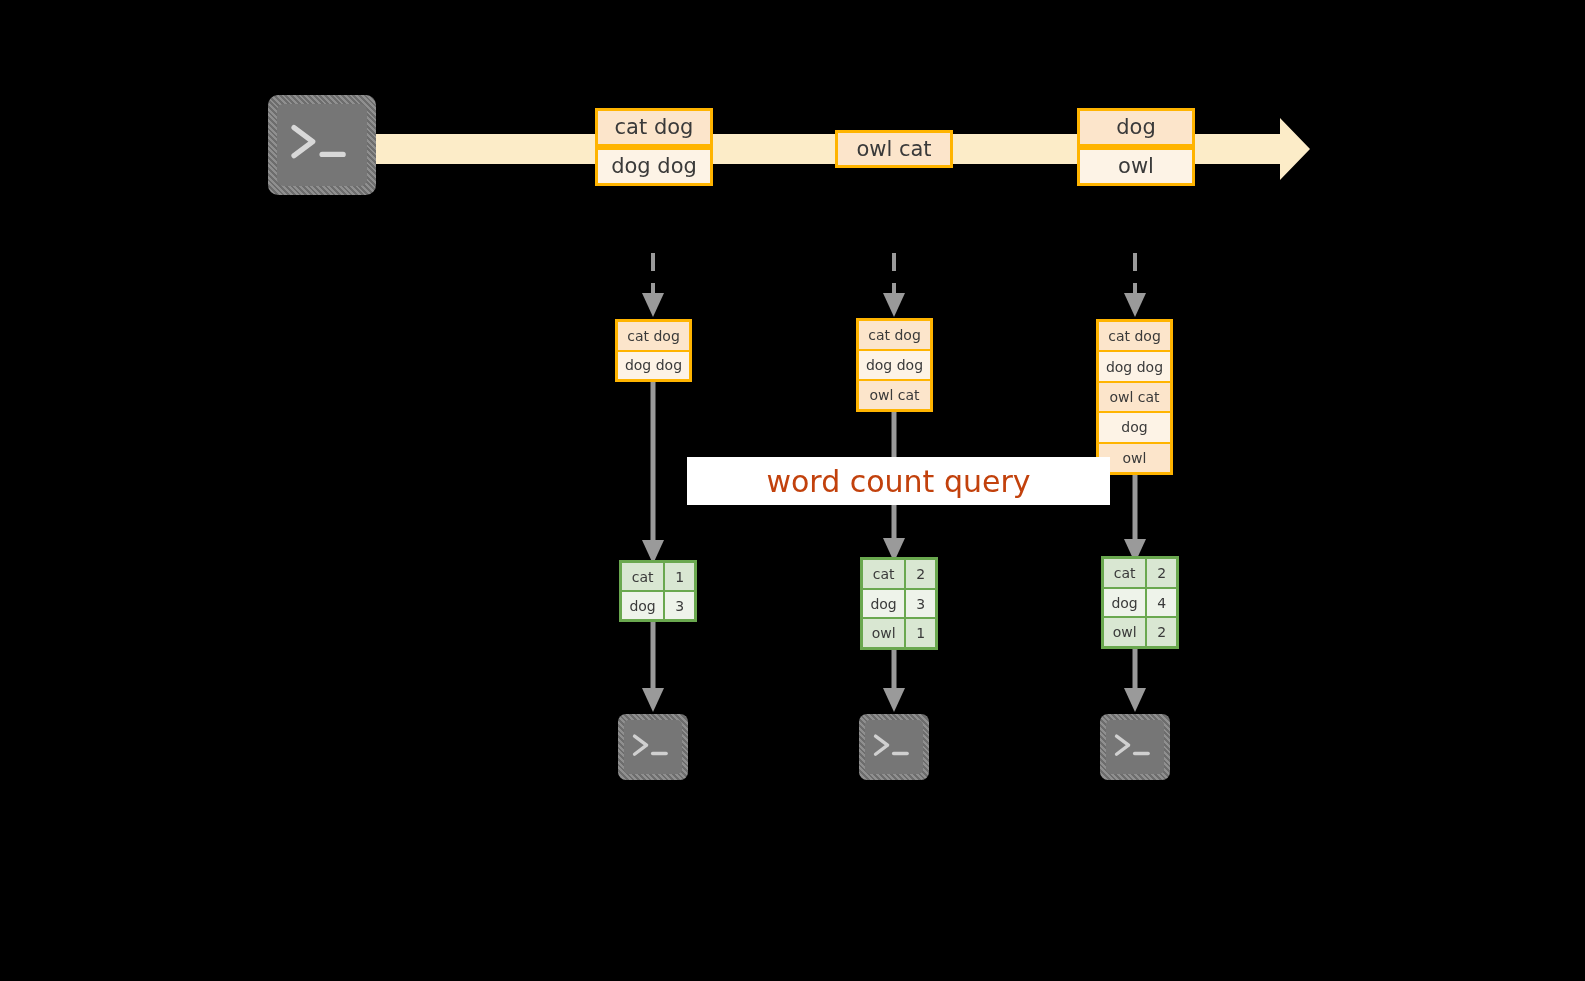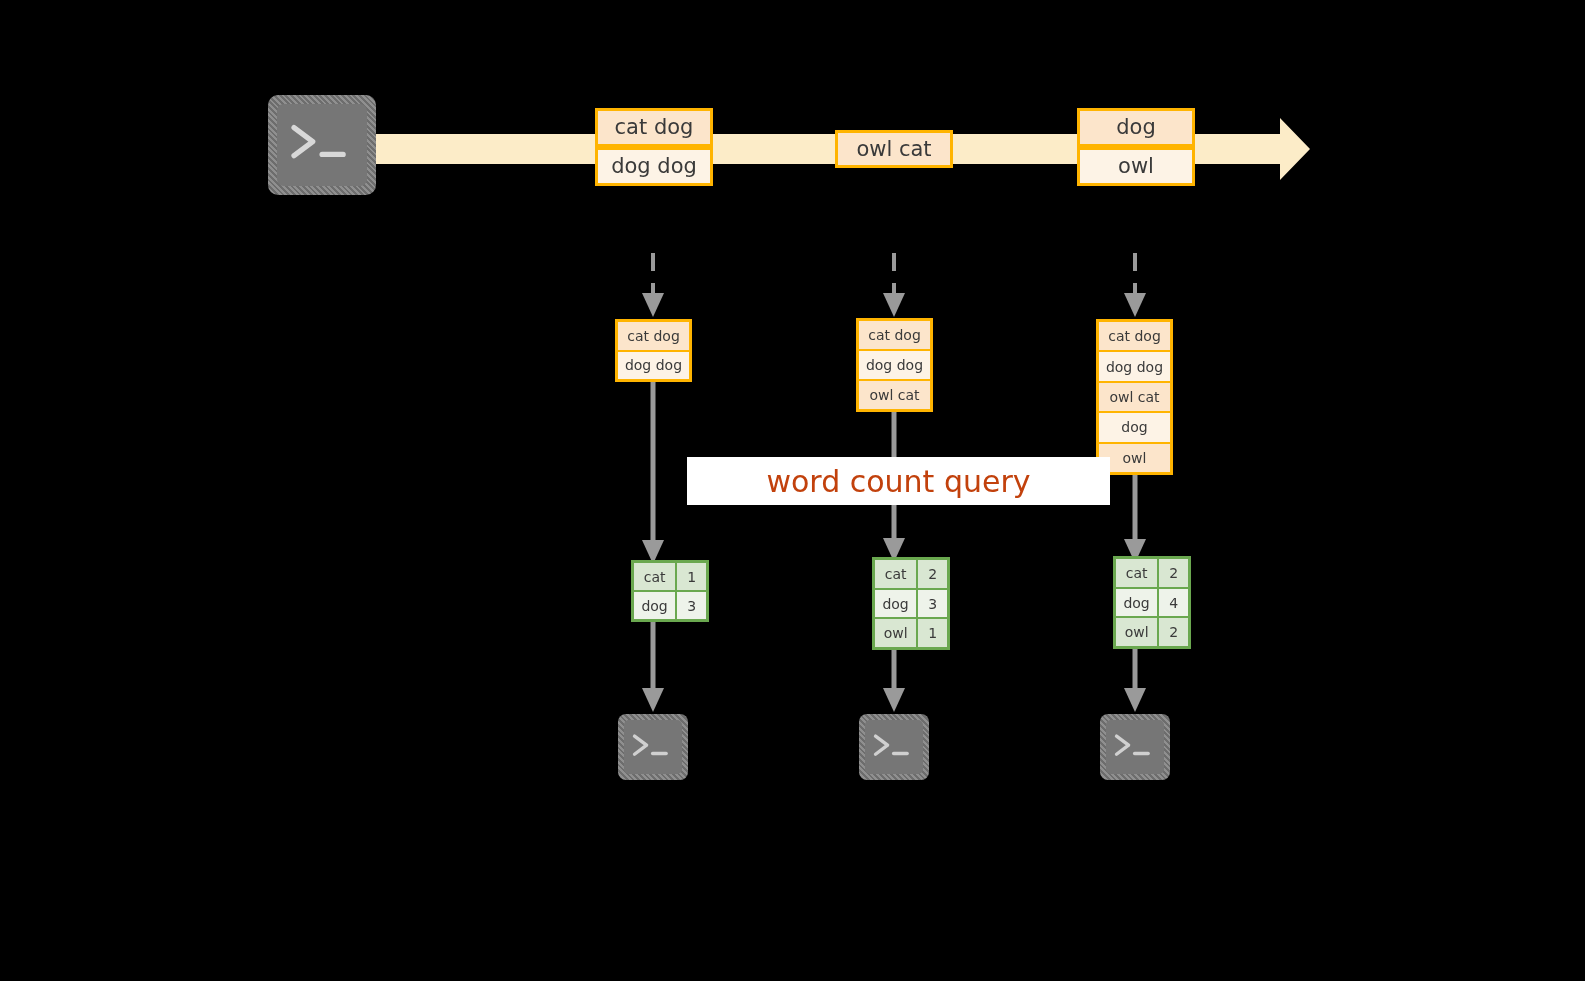--- a/index.html
+++ b/index.html
@@ -94,21 +94,20 @@
   .estack .row:last-child { border-bottom: none; }
 
   
   .gtable {
     position: absolute;
     box-sizing: border-box;
     border: 3px solid #6aa84f;
     background: #e4eedd;
     display: flex;
     flex-direction: column;
-    margin-left: 12px;
   }
   .gtable .grow {
     flex: 1 1 0;
     display: flex;
     border-bottom: 2px solid #6aa84f;
     box-sizing: border-box;
   }
   .gtable .grow:last-child { border-bottom: none; }
   .gtable .gword,
   .gtable .gcount {

